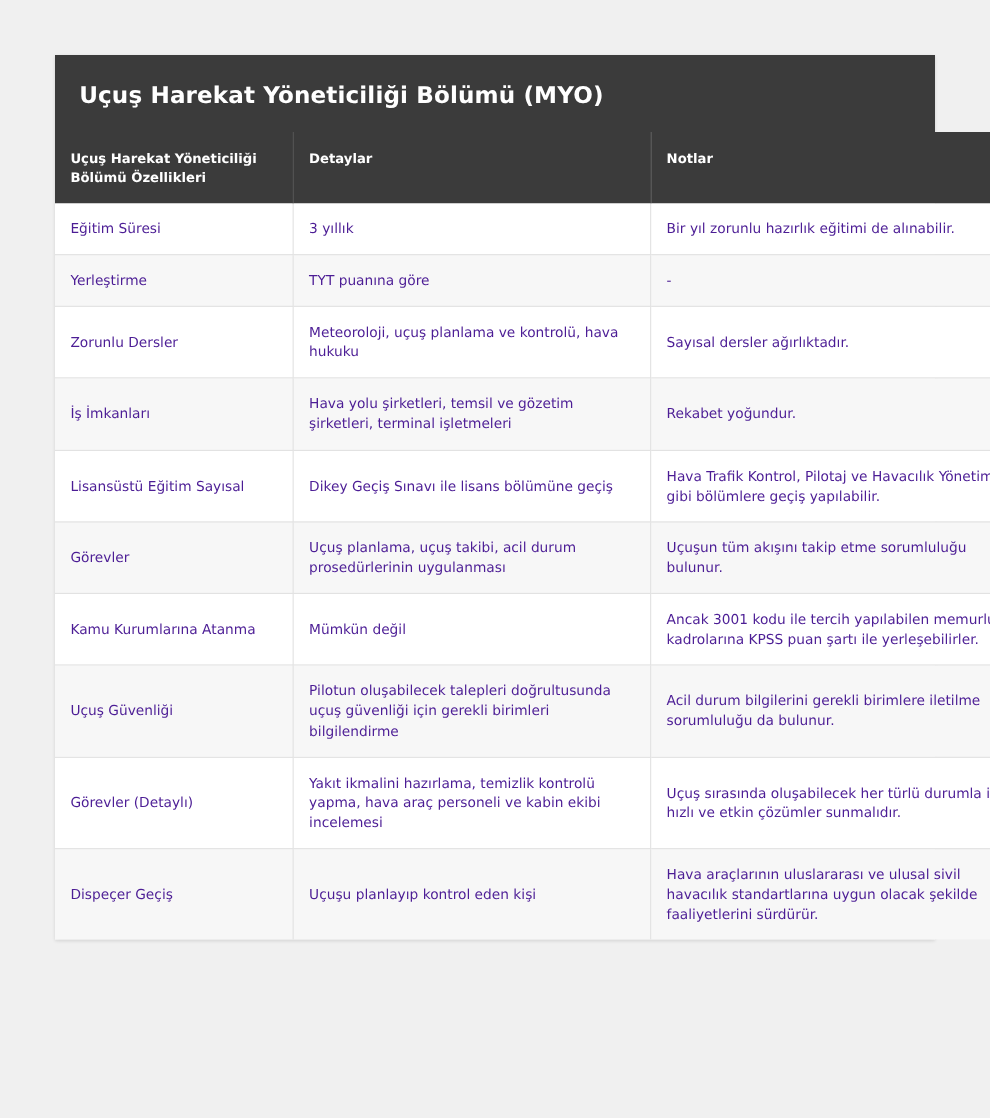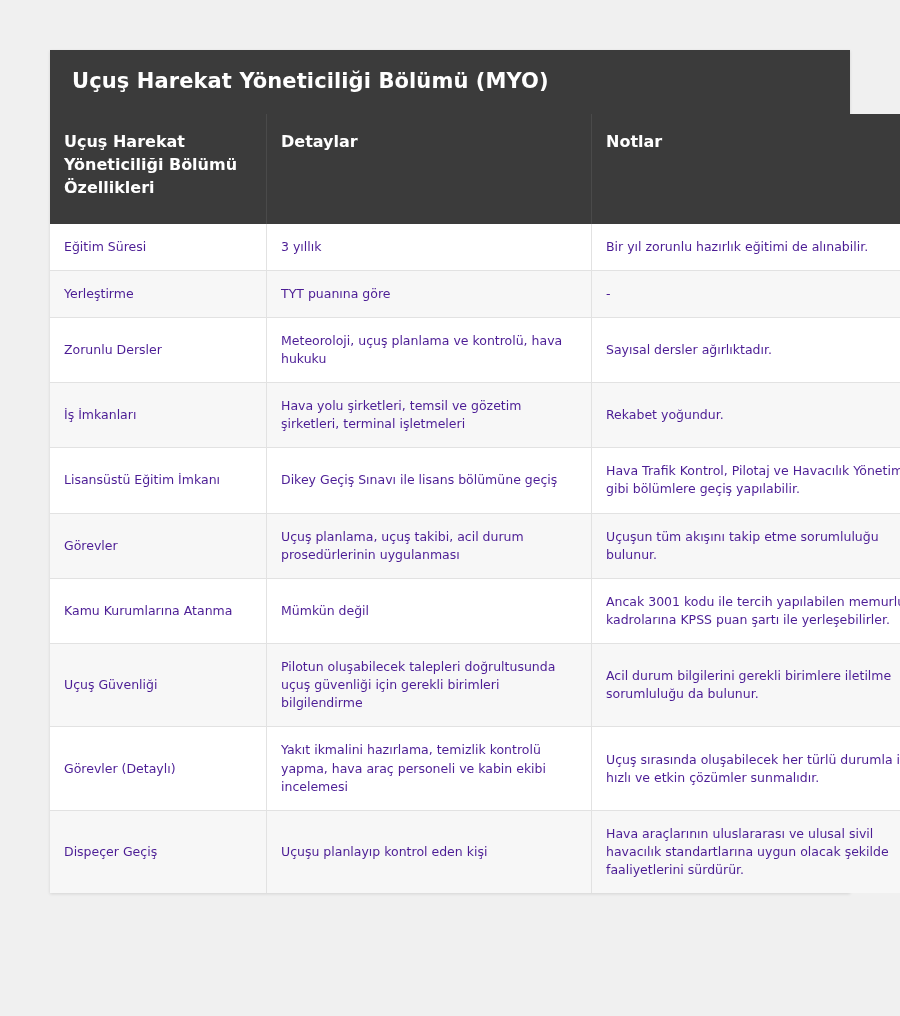--- a/index.html
+++ b/index.html
@@ -21,38 +21,38 @@
     background: #f0f0f0;
   }
   .card {
     width: 800px;
     background: #ffffff;
     box-shadow: 0 1px 3px rgba(0,0,0,0.12);
   }
   .title-bar {
     background: #3b3b3b;
     color: #ffffff;
-    padding: 19px 22px 21px 22px;
+    padding: 25px 22px 21px 22px;
     font-size: 21px;
     font-weight: bold;
     letter-spacing: 0.1px;
   }
   table {
     border-collapse: collapse;
     width: 100%;
     table-layout: fixed;
   }
   th {
     background: #3b3b3b;
     color: #ffffff;
-    font-size: 16px;
+    font-size: 12px;
     font-weight: bold;
     text-align: left;
     vertical-align: top;
-    padding: 16px 14px 24px 14px;
+    padding: 16px 14px 14px 14px;
     line-height: 1.45;
     border-right: 1px solid #4a4a4a;
   }
   th:last-child { border-right: none; }
   th.col-feature { width: 188px; }
   th.col-detail { width: 296px; }
   th.col-note   { width: 316px; }
   td {
     font-size: 12.5px;
     color: #4c1d95;
@@ -103,21 +103,21 @@
           <td>Zorunlu Dersler</td>
           <td>Meteoroloji, uçuş planlama ve kontrolü, hava hukuku</td>
           <td>Sayısal dersler ağırlıktadır.</td>
         </tr>
         <tr class="even">
           <td>İş İmkanları</td>
           <td>Hava yolu şirketleri, temsil ve gözetim şirketleri, terminal işletmeleri</td>
           <td>Rekabet yoğundur.</td>
         </tr>
         <tr class="odd">
-          <td>Lisansüstü Eğitim İmkanı</td>
+          <td>Lisansüstü Eğitim Sayısal</td>
           <td>Dikey Geçiş Sınavı ile lisans bölümüne geçiş</td>
           <td>Hava Trafik Kontrol, Pilotaj ve Havacılık Yönetimi gibi bölümlere geçiş yapılabilir.</td>
         </tr>
         <tr class="even">
           <td>Görevler</td>
           <td>Uçuş planlama, uçuş takibi, acil durum prosedürlerinin uygulanması</td>
           <td>Uçuşun tüm akışını takip etme sorumluluğu bulunur.</td>
         </tr>
         <tr class="odd">
           <td>Kamu Kurumlarına Atanma</td>

